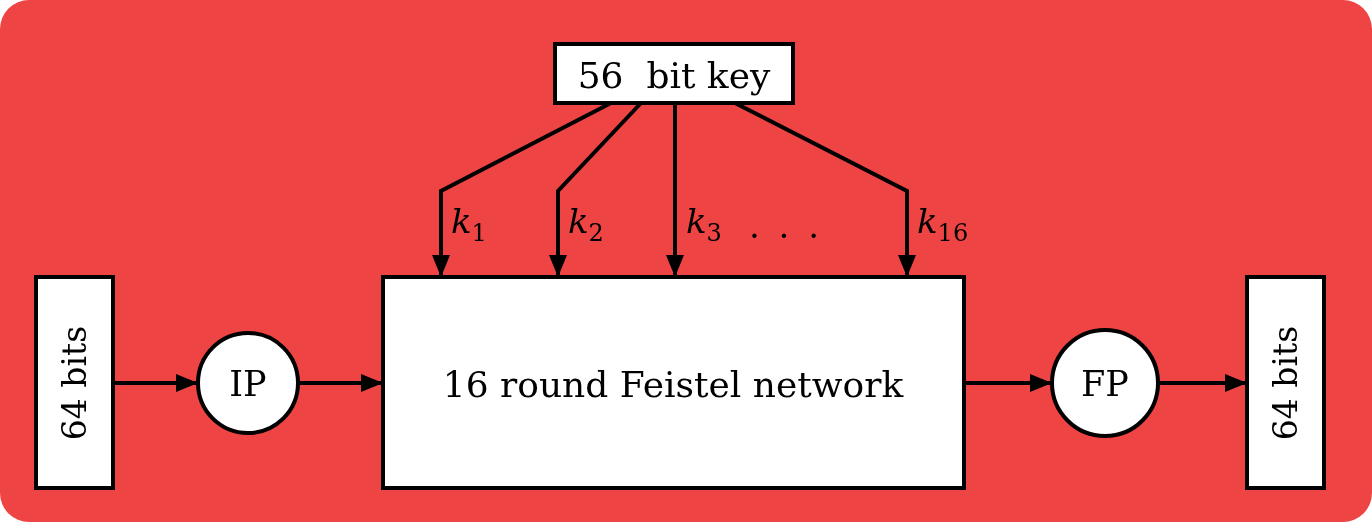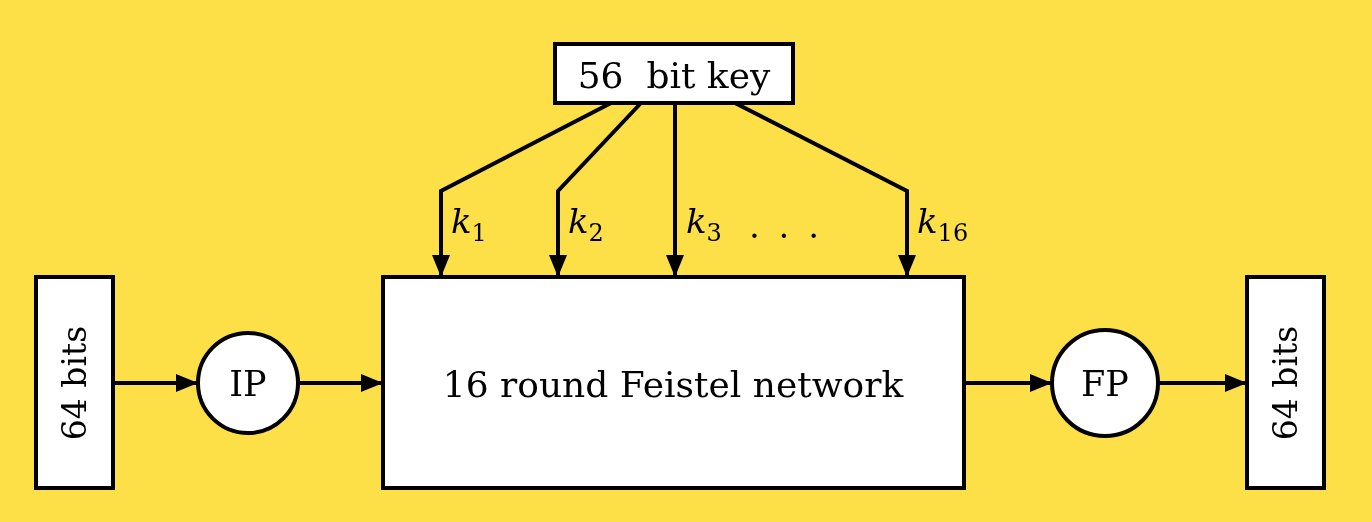--- a/index.html
+++ b/index.html
@@ -7,21 +7,22 @@
     padding: 0;
     background: #ffffff;
     width: 1372px;
     height: 522px;
     overflow: hidden;
   }
   .stage {
     position: relative;
     width: 1372px;
     height: 522px;
-    background: #fde047;
+    background: #ef4444;
+    border-radius: 29px;
   }
   svg text {
     font-family: "DejaVu Serif", "Liberation Serif", serif;
     fill: #000000;
   }
   .box-label      { font-size: 36px; white-space: pre; }
   .feistel-label  { font-size: 36px; }
   .bits-label     { font-size: 33px; }
   .node-label     { font-size: 35px; }
   .key-label      { font-size: 34px; font-style: italic; }

